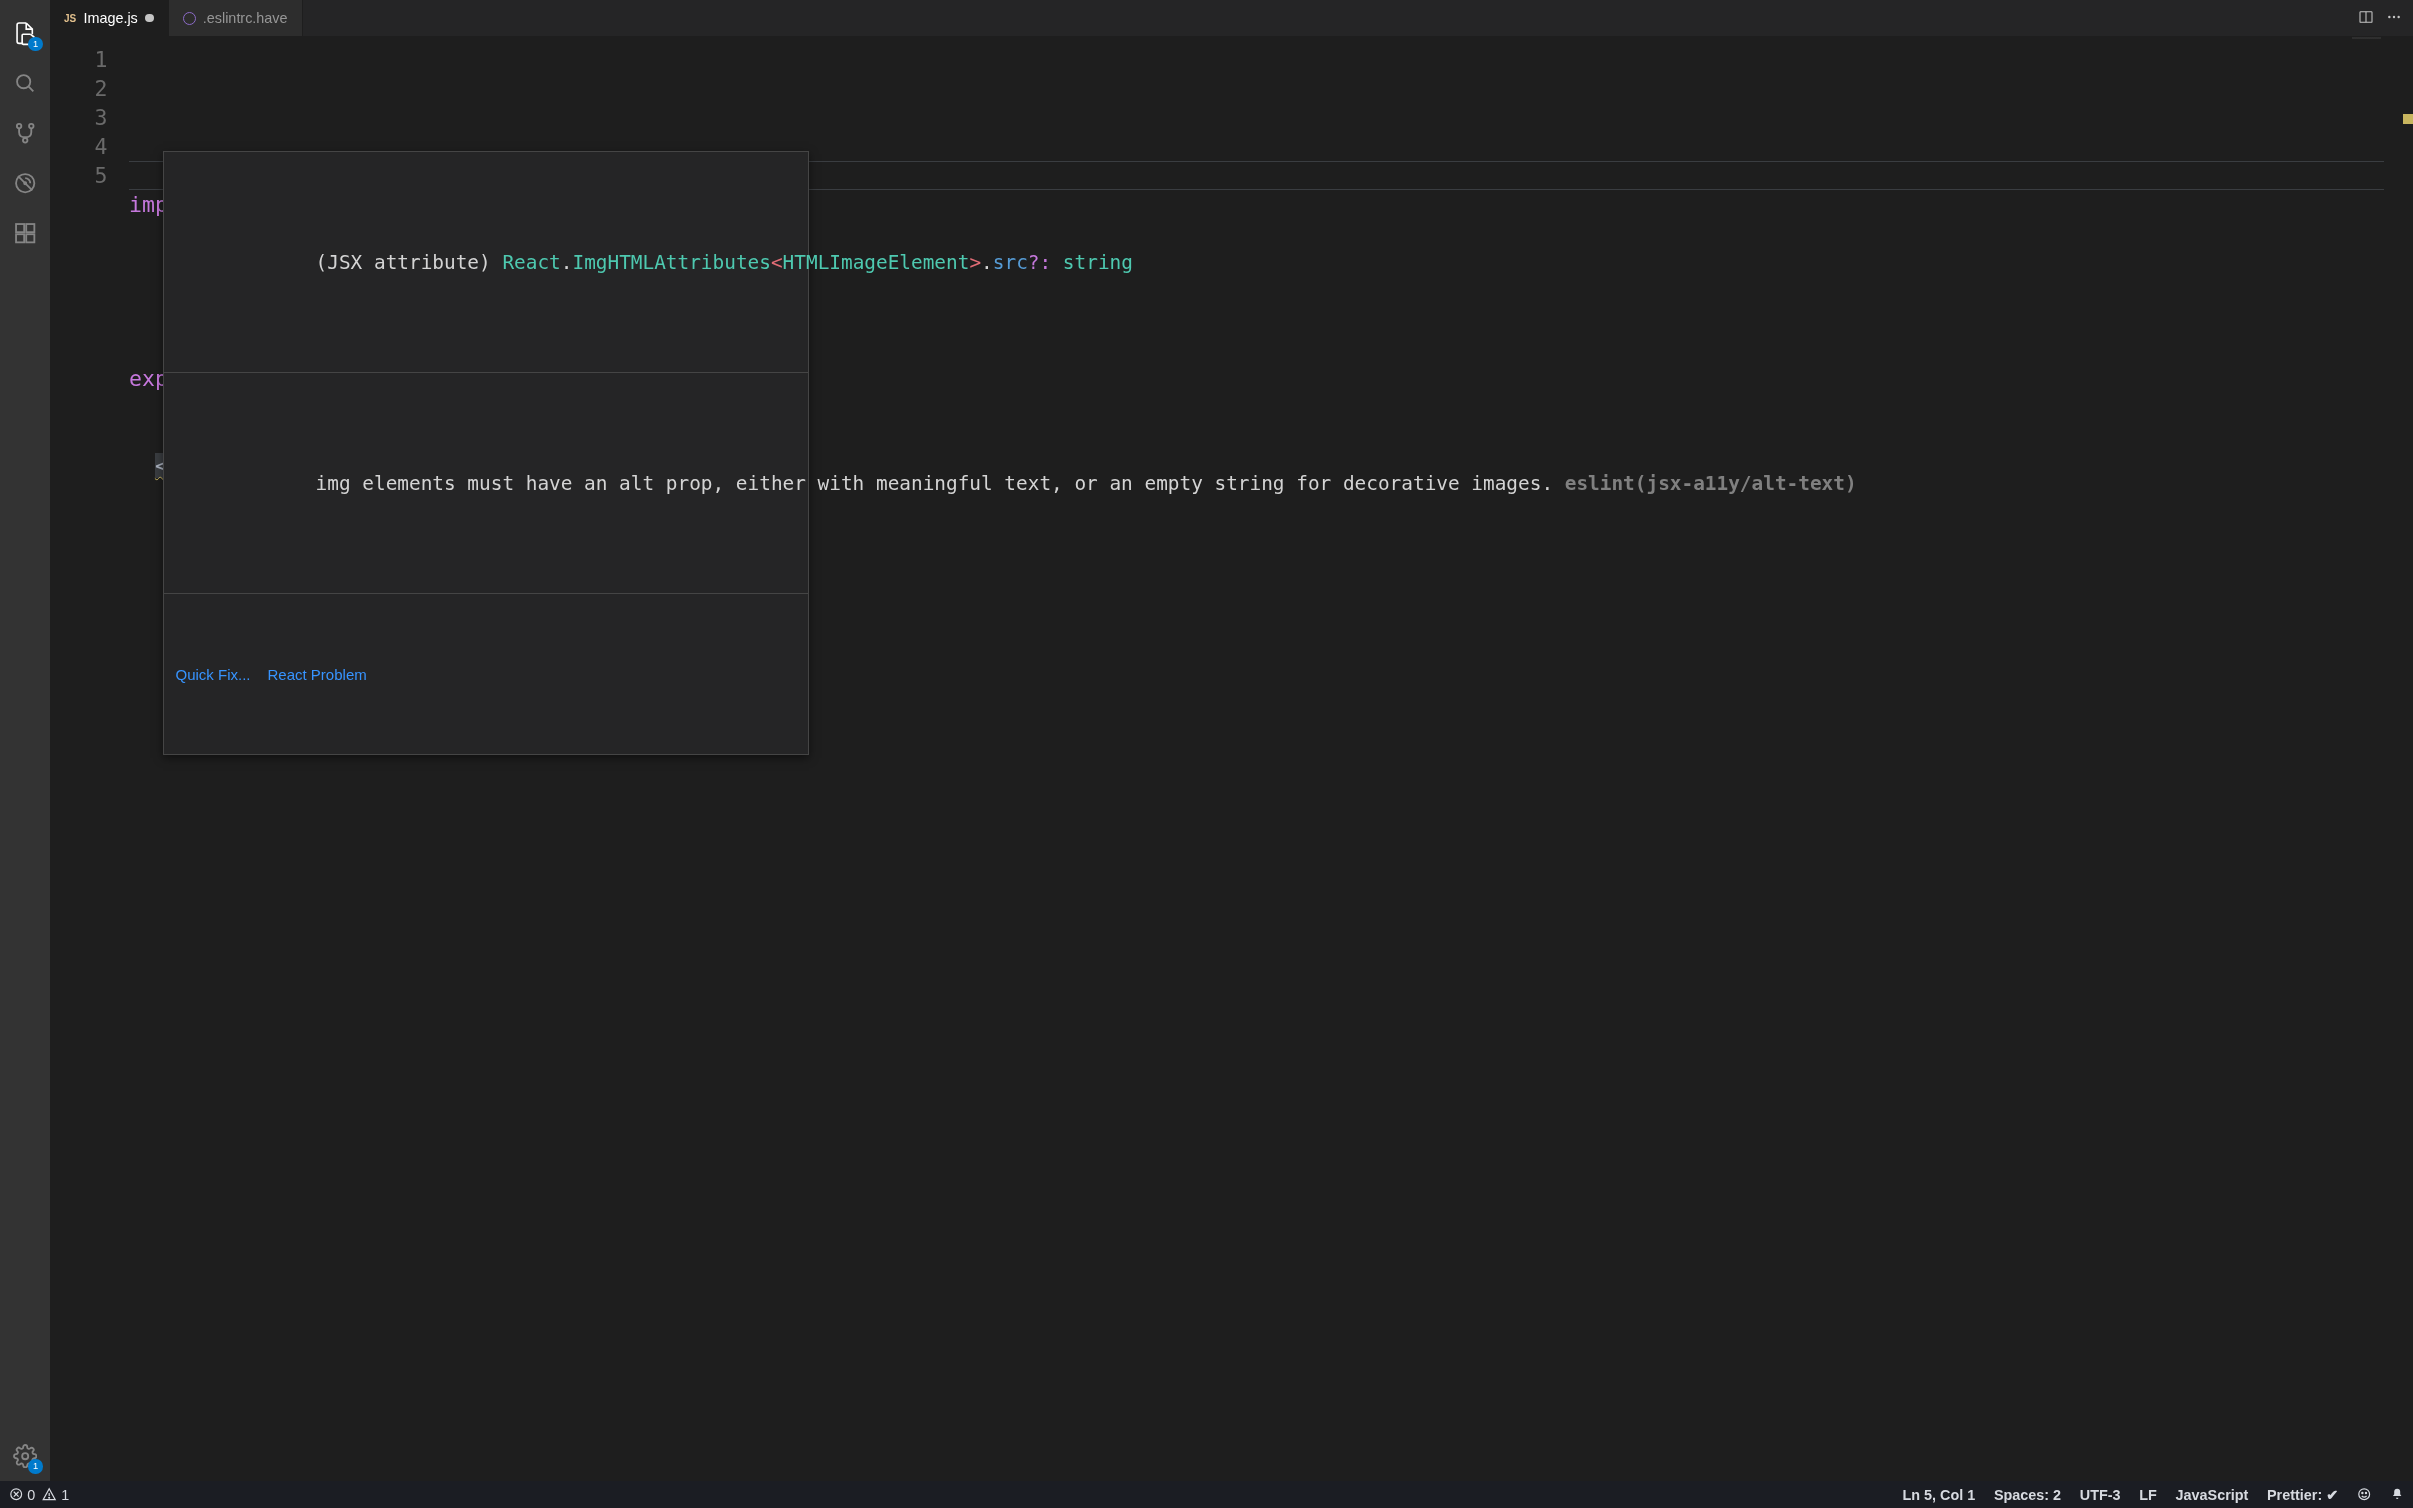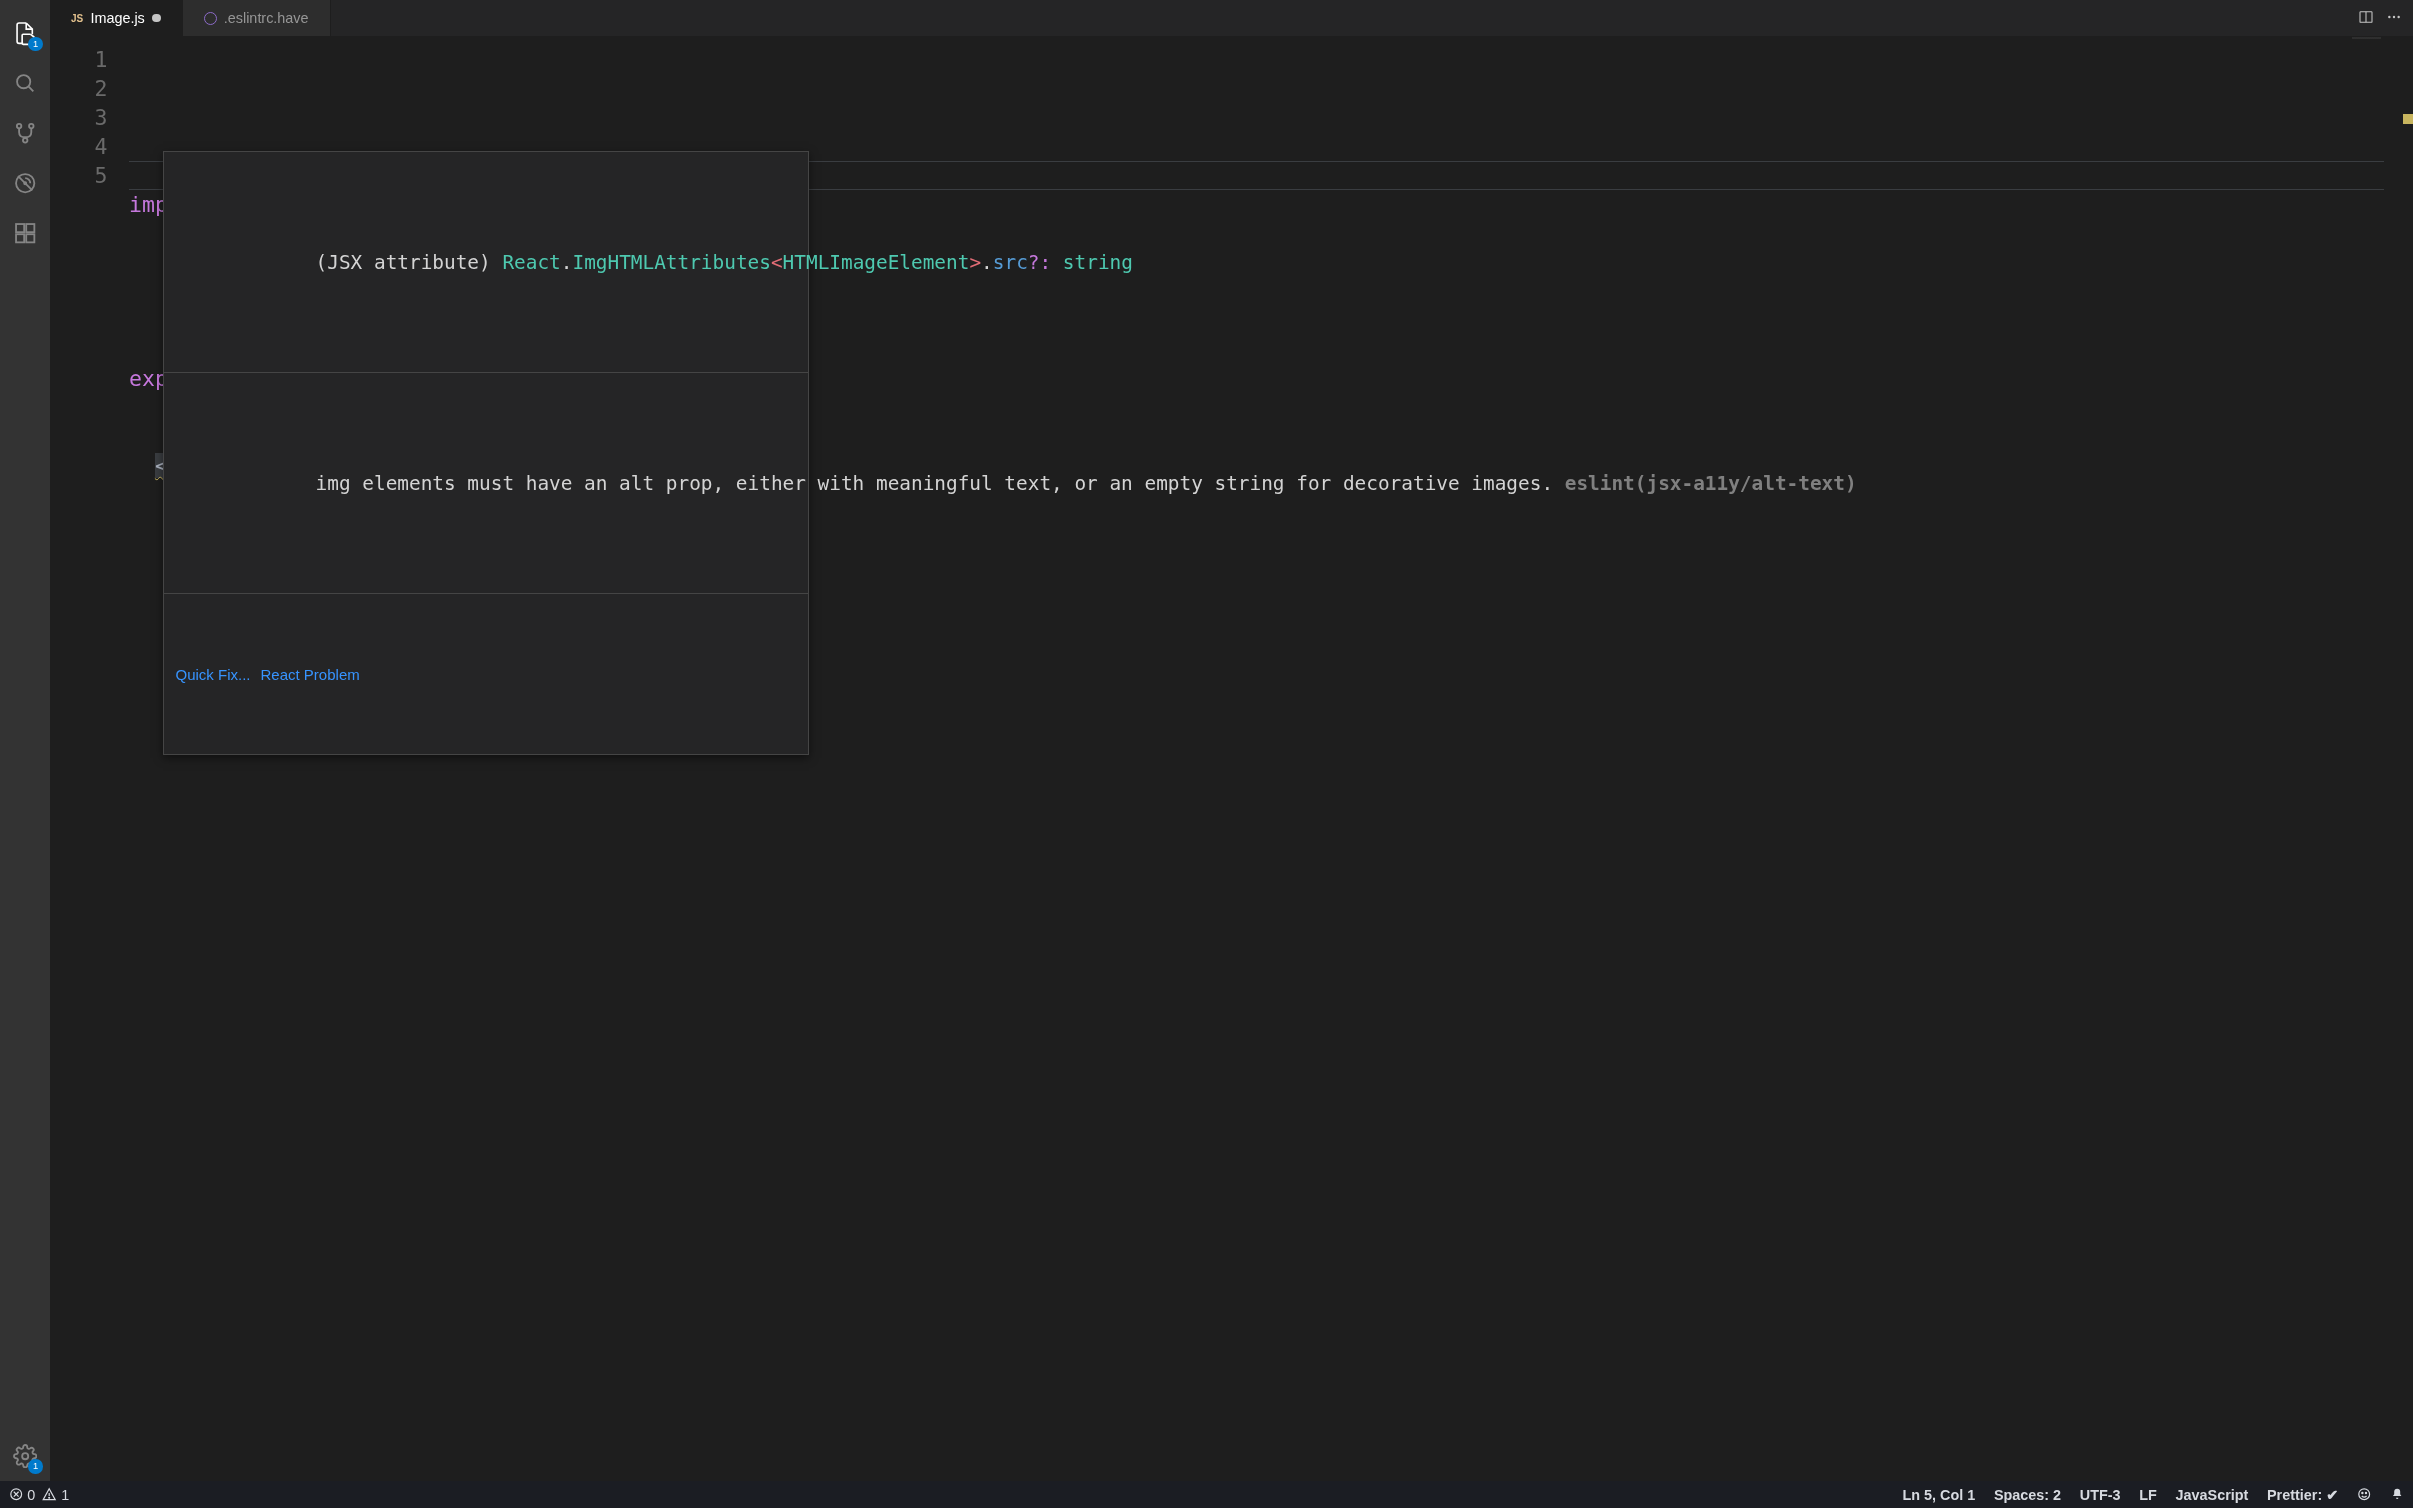--- a/index.html
+++ b/index.html
@@ -55,21 +55,21 @@
 
 .tabs {
   height: 36px;
   background: #252526;
   display: flex;
   align-items: stretch;
 }
 .tab {
   display: flex;
   align-items: center;
-  padding: 0 21px;
+  padding: 0 14px;
   gap: 7.2px;
   font-size: 14.4px;
   color: #969696;
   border-right: 0.7px solid #1e1e1e;
   background: #2d2d2d;
 }
 .tab.active { background: #1e1e1e; color: #ffffff; }
 .tab .filetype { font-size: 10px; font-weight: 600; color: #e2c08d; }
 .tab .filetype.js { color: #e2c08d; }
 .tab .eslint-icon {
@@ -155,21 +155,21 @@
 .hover .sig .typ { color:#4ec9b0;}
 .hover .sig .pn { color:#d4d4d4;}
 .hover .sig .gen { color:#e06c75;}
 .hover .sig .opt { color:#c678dd;}
 .hover .msg { color:#d4d4d4; }
 .hover .rule { color:#808080;font-weight:bold; }
 .hover .actions {
   font-family: -apple-system, BlinkMacSystemFont, "Segoe UI", sans-serif;
   font-size: 15px;
   padding: 7.2px 11.5px;
-  display:flex; gap:10px;
+  display:flex; gap:17px;
 }
 .hover .actions a { color:#3794ff; text-decoration:none; cursor:pointer; }
 
 
 .status-bar {
   height: 27px;
   background:#1b1d23;
   color:#d7dae0;
   display:flex;
   align-items:center;

